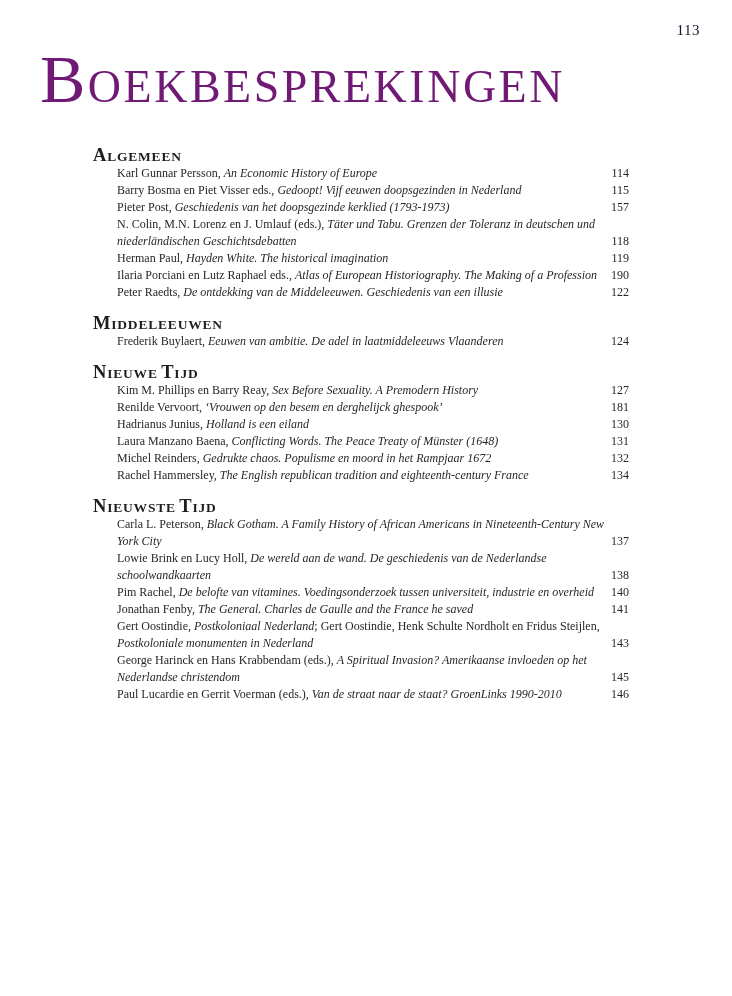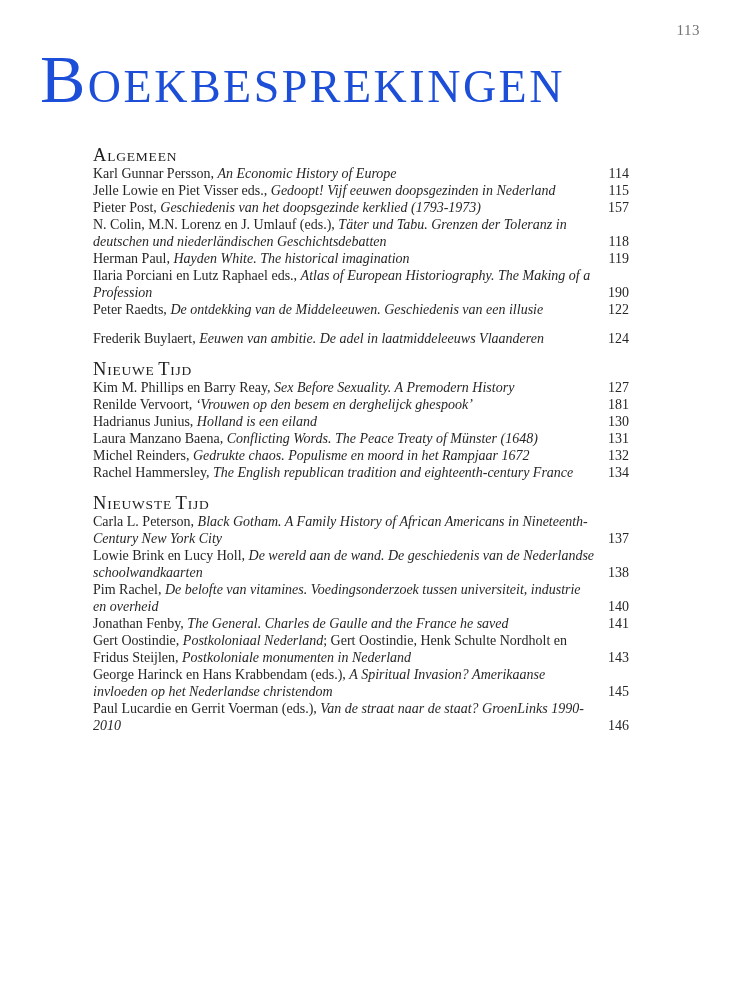--- a/index.html
+++ b/index.html
@@ -9,69 +9,70 @@
     height: 996px;
     background: #ffffff;
     font-family: "Liberation Serif", serif;
     overflow: hidden;
   }
   .pagenum {
     position: absolute;
     top: 22px;
     right: 32px;
     font-size: 15px;
-    color: #737373;
+    color: #0f172a;
     letter-spacing: 0.5px;
   }
   .title {
     position: absolute;
     left: 40px;
     top: 45px;
     margin: 0;
     font-weight: normal;
   }
   .title-text {
     display: inline-block;
     text-transform: uppercase;
     font-size: 46px;
     line-height: 68px;
     letter-spacing: 2.5px;
-    color: #1d4ed8;
+    color: #701a75;
   }
   .title-text::first-letter {
     font-size: 68px;
   }
   .toc {
     position: absolute;
     left: 93px;
     top: 145px;
     width: 540px;
   }
   .section + .section { margin-top: 12px; }
   .heading {
     margin: 0;
     height: 20px;
     line-height: 20px;
     font-size: 14px;
-    font-weight: normal;
+    font-weight: bold;
     color: #1e1e1e;
   }
   .hw {
     display: inline-block;
     text-transform: uppercase;
     font-size: 13.5px;
     line-height: 20px;
     letter-spacing: 0.8px;
   }
   .hw::first-letter { font-size: 18.5px; }
   .entry {
     position: relative;
-    font-size: 14px;
+    font-size: 12px;
     line-height: 17px;
     color: #262626;
+    margin-left: 24px;
   }
   .etext {
     display: block;
     max-width: 502px;
   }
   .epage {
     position: absolute;
     right: 4px;
     bottom: 0;
     line-height: 17px;
@@ -86,21 +87,21 @@
     <span class="title-text">Boekbesprekingen</span>
   </h1>
   <div class="toc">
       <section class="section">
         <h2 class="heading"><span class="hw">Algemeen</span></h2>
         <div class="entry">
           <span class="etext"><span>Karl Gunnar Persson, </span><i>An Economic History of Europe</i></span>
           <span class="epage">114</span>
         </div>
         <div class="entry">
-          <span class="etext"><span>Jelle Lowie en Piet Visser eds., </span><i>Gedoopt! Vijf eeuwen doopsgezinden in Nederland</i></span>
+          <span class="etext"><span>Barry Bosma en Piet Visser eds., </span><i>Gedoopt! Vijf eeuwen doopsgezinden in Nederland</i></span>
           <span class="epage">115</span>
         </div>
         <div class="entry">
           <span class="etext"><span>Pieter Post, </span><i>Geschiedenis van het doopsgezinde kerklied (1793-1973)</i></span>
           <span class="epage">157</span>
         </div>
         <div class="entry">
           <span class="etext"><span>N. Colin, M.N. Lorenz en J. Umlauf (eds.), </span><i>Täter und Tabu. Grenzen der Toleranz in deutschen und niederländischen Geschichtsdebatten</i></span>
           <span class="epage">118</span>
         </div>
@@ -111,20 +112,21 @@
         <div class="entry">
           <span class="etext"><span>Ilaria Porciani en Lutz Raphael eds., </span><i>Atlas of European Historiography. The Making of a Profession</i></span>
           <span class="epage">190</span>
         </div>
         <div class="entry">
           <span class="etext"><span>Peter Raedts, </span><i>De ontdekking van de Middeleeuwen. Geschiedenis van een illusie</i></span>
           <span class="epage">122</span>
         </div>
       </section>
       <section class="section">
+        <h2 class="heading"><span class="hw">Middeleeuwen</span></h2>
         <div class="entry">
           <span class="etext"><span>Frederik Buylaert, </span><i>Eeuwen van ambitie. De adel in laatmiddeleeuws Vlaanderen</i></span>
           <span class="epage">124</span>
         </div>
       </section>
       <section class="section">
         <h2 class="heading"><span class="hw">Nieuwe</span> <span class="hw">Tijd</span></h2>
         <div class="entry">
           <span class="etext"><span>Kim M. Phillips en Barry Reay, </span><i>Sex Before Sexuality. A Premodern History</i></span>
           <span class="epage">127</span>

